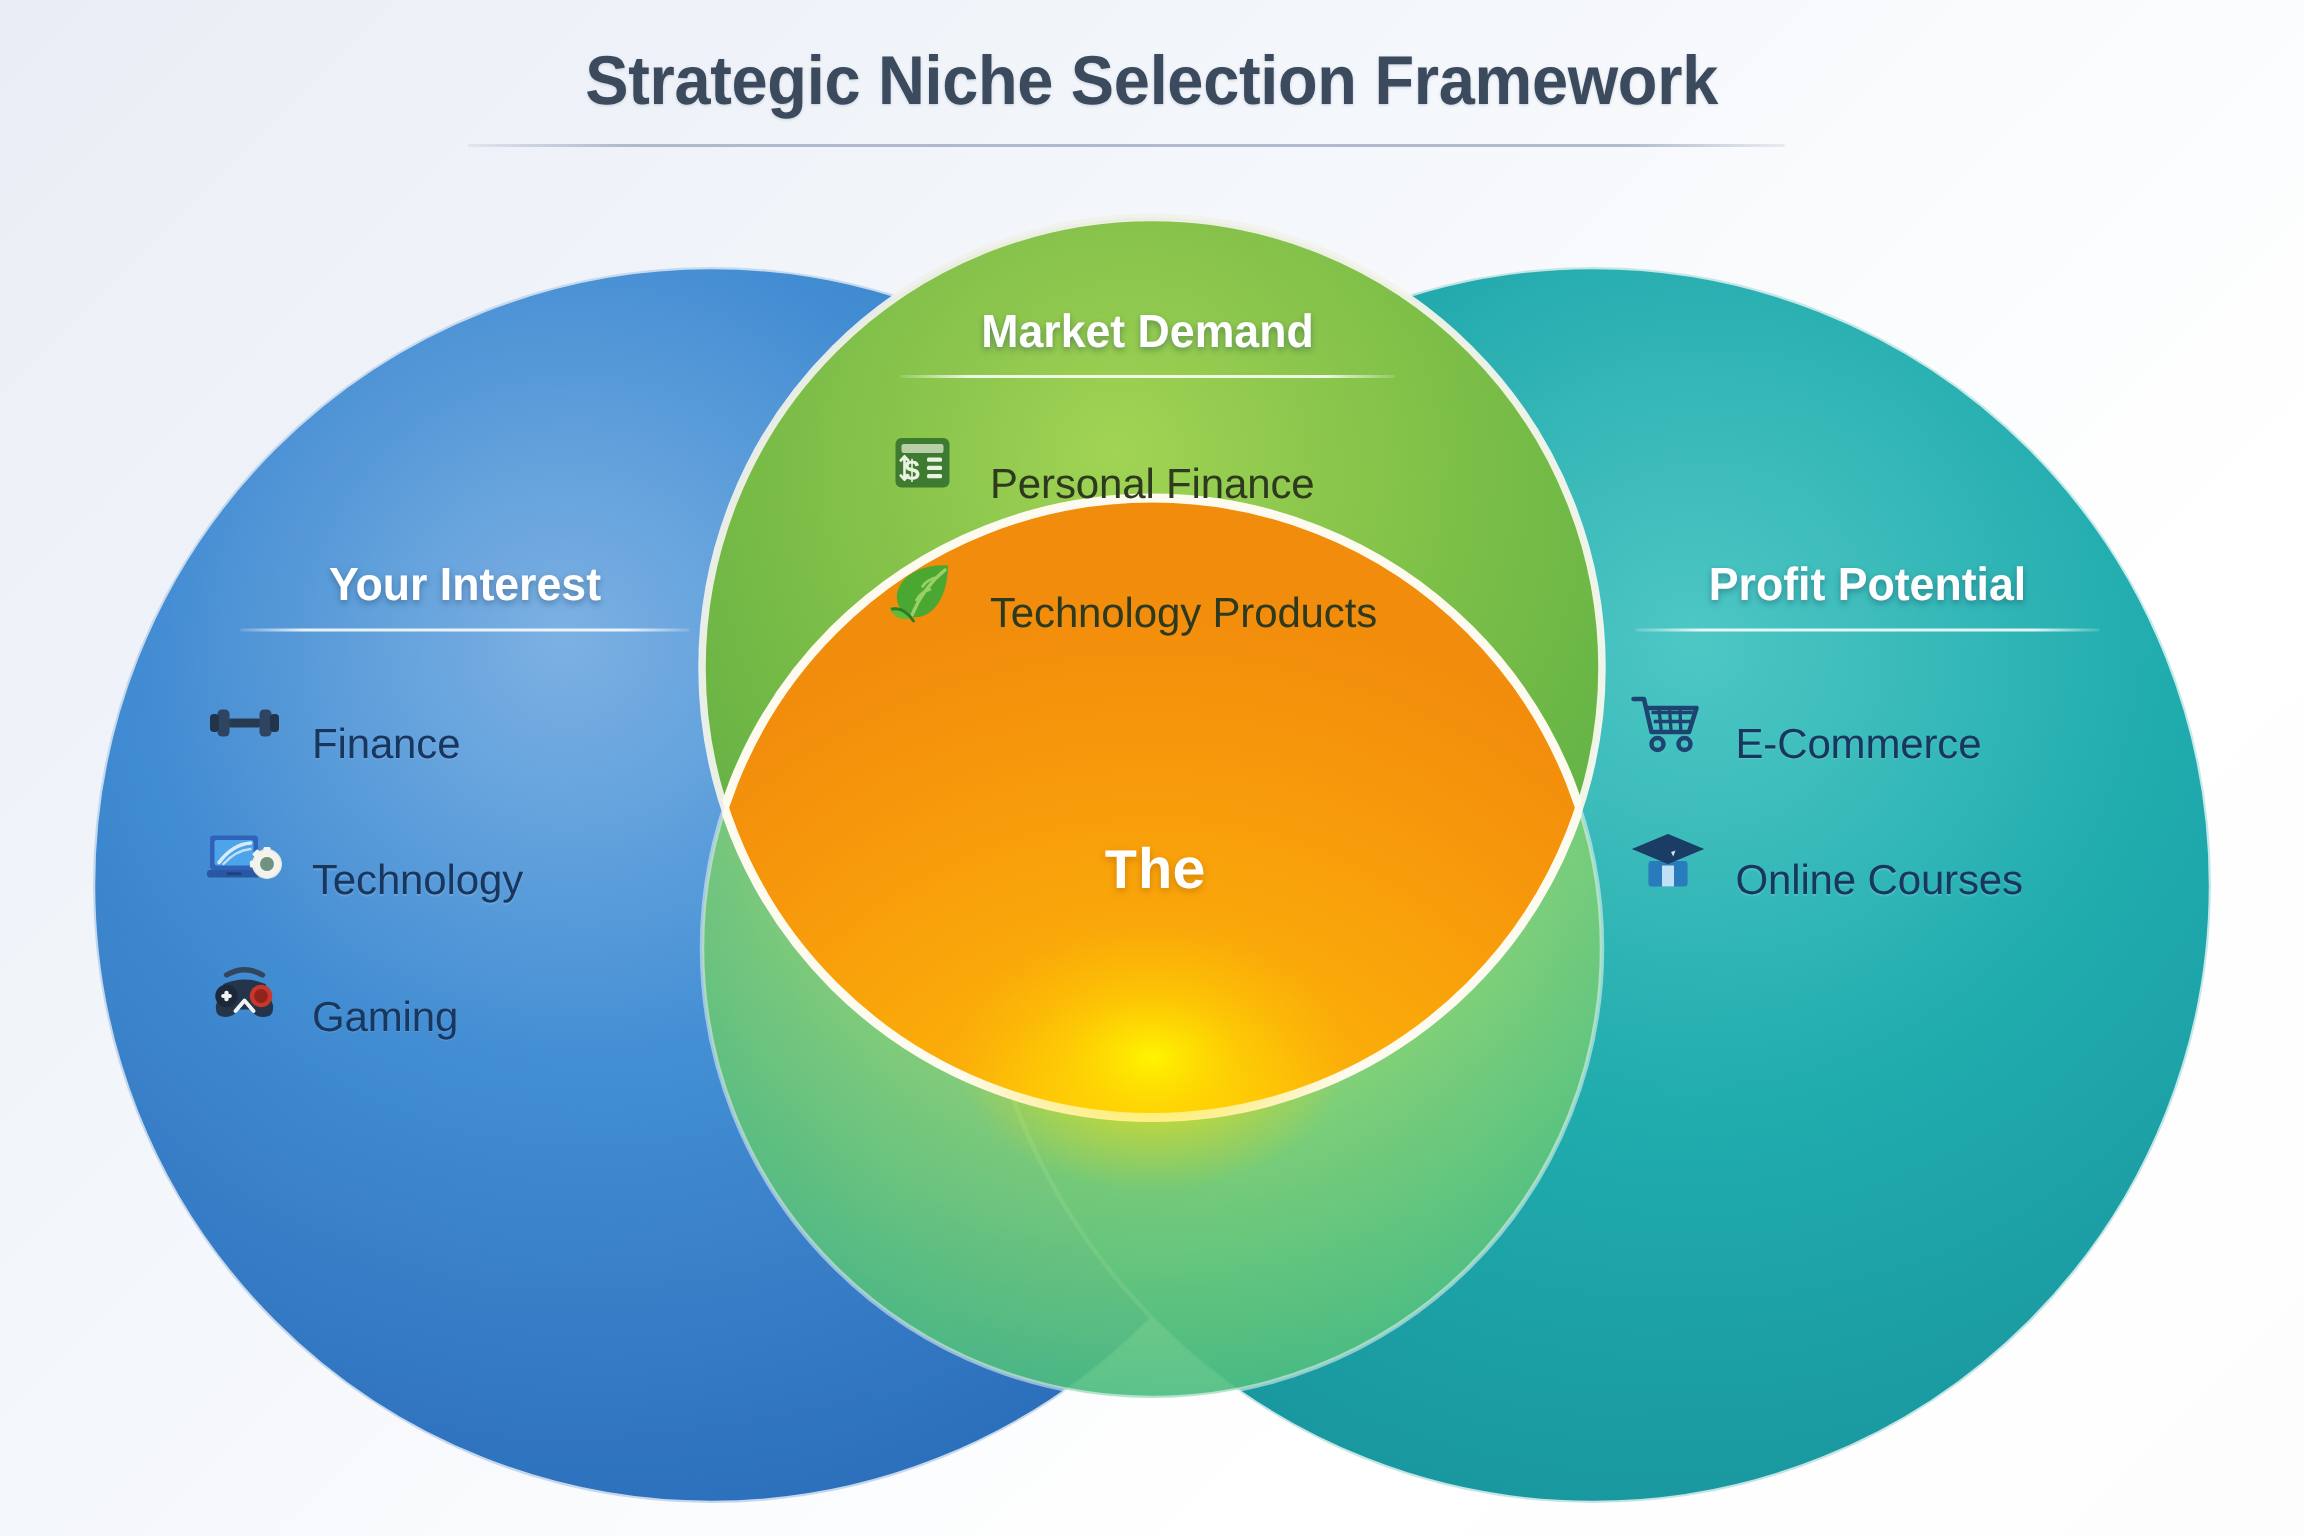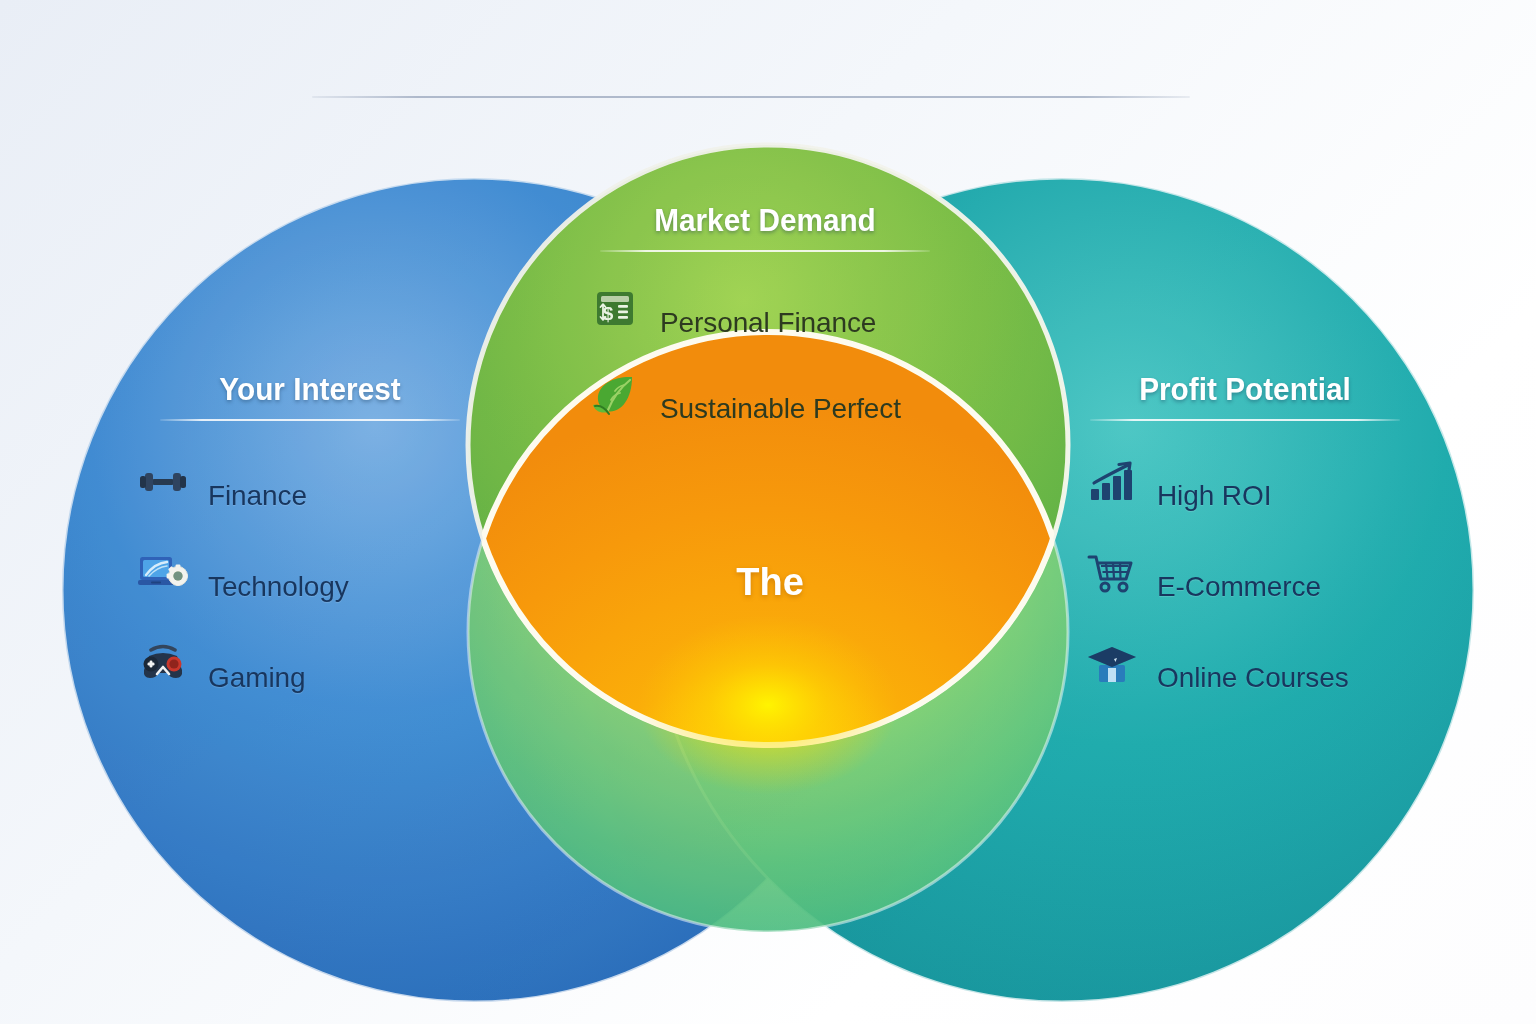--- a/index.html
+++ b/index.html
@@ -128,28 +128,32 @@
     left: 560px;
     top: 558px;
     width: 420px;
     text-align: center;
     color: #ffffff;
     font-size: 38px;
     font-weight: bold;
     line-height: 1.30;
     text-shadow: 0 2px 5px rgba(150,80,0,0.40);
     pointer-events: none;
+    font-family: Liberation Mono, monospace;
   }
   .center-label span { display: block; }
 </style>
 </head>
 <body>
 
 <div id="stage">
 
+  <div class="title-wrap">
+    <div class="title">Strategic Niche Selection Framework</div>
+  </div>
   <div class="title-rule"></div>
 
   <svg id="venn" width="1536" height="1024" viewBox="0 0 1536 1024">
     <defs>
       <radialGradient id="gBlue" cx="38%" cy="30%" r="82%">
         <stop offset="0%" stop-color="#7fb6e8"></stop>
         <stop offset="42%" stop-color="#3f8fd6"></stop>
         <stop offset="100%" stop-color="#1f63b4"></stop>
       </radialGradient>
       <radialGradient id="gGreen" cx="46%" cy="26%" r="86%">
@@ -294,44 +298,31 @@
       <div class="item">
         <span class="item-icon">
           <svg width="46" height="42" viewBox="0 0 46 42">
             <path d="M40 3 C24 2 8 9 6 22 C5 29 9 35 15 37 C27 40 40 27 40 3 Z" fill="#4aa832"></path>
             <path d="M38 6 C28 14 21 24 16 36" stroke="#9ad166" stroke-width="2.2" fill="none" stroke-linecap="round"></path>
             <path d="M32 11 C28 12 25 14 23 17 M28 19 C24 20 21 22 19 26" stroke="#9ad166" stroke-width="1.8" fill="none" stroke-linecap="round"></path>
             <path d="M16 38 C11 32 5 30 1 31 C3 37 9 40 16 38 Z" fill="#5fbb3a"></path>
             <path d="M17 40 C13 34 8 31 3 32" stroke="#2f7d22" stroke-width="2" fill="none" stroke-linecap="round"></path>
           </svg>
         </span>
-        <span class="item-label">Sustainable Perfect</span>
+        <span class="item-label">Technology Products</span>
       </div>
 
     </div>
   </div>
 
   <div class="panel panel-right">
     <div class="panel-head">Profit Potential</div>
     <div class="head-rule"></div>
     <div class="items">
 
-      <div class="item">
-        <span class="item-icon">
-          <svg width="48" height="42" viewBox="0 0 48 42">
-            <rect x="3" y="28" width="8" height="11" rx="1" fill="#1e4370"></rect>
-            <rect x="14" y="22" width="8" height="17" rx="1" fill="#1e4370"></rect>
-            <rect x="25" y="15" width="8" height="24" rx="1" fill="#1e4370"></rect>
-            <rect x="36" y="9" width="8" height="30" rx="1" fill="#1e4370"></rect>
-            <path d="M6 22 C16 16 26 11 40 4" stroke="#1e4370" stroke-width="3.2" fill="none" stroke-linecap="round"></path>
-            <path d="M31 3.5 L42 2 L40.5 13" stroke="#1e4370" stroke-width="3.2" fill="none" stroke-linecap="round" stroke-linejoin="round"></path>
-          </svg>
-        </span>
-        <span class="item-label">High ROI</span>
-      </div>
 
       <div class="item">
         <span class="item-icon">
           <svg width="50" height="42" viewBox="0 0 50 42">
             <path d="M2 5 L9 5 L14 27 L39 27 L44 11 L11 11" stroke="#1e4370" stroke-width="3" fill="none" stroke-linecap="round" stroke-linejoin="round"></path>
             <path d="M14 14 L41.5 14 M15.5 20 L40 20" stroke="#1e4370" stroke-width="2.2"></path>
             <path d="M19 11.5 L20.5 26 M26 11.5 L27 26 M33 11.5 L33.5 26" stroke="#1e4370" stroke-width="2.2"></path>
             <circle cx="18" cy="35" r="4" fill="none" stroke="#1e4370" stroke-width="3"></circle>
             <circle cx="36" cy="35" r="4" fill="none" stroke="#1e4370" stroke-width="3"></circle>
           </svg>

